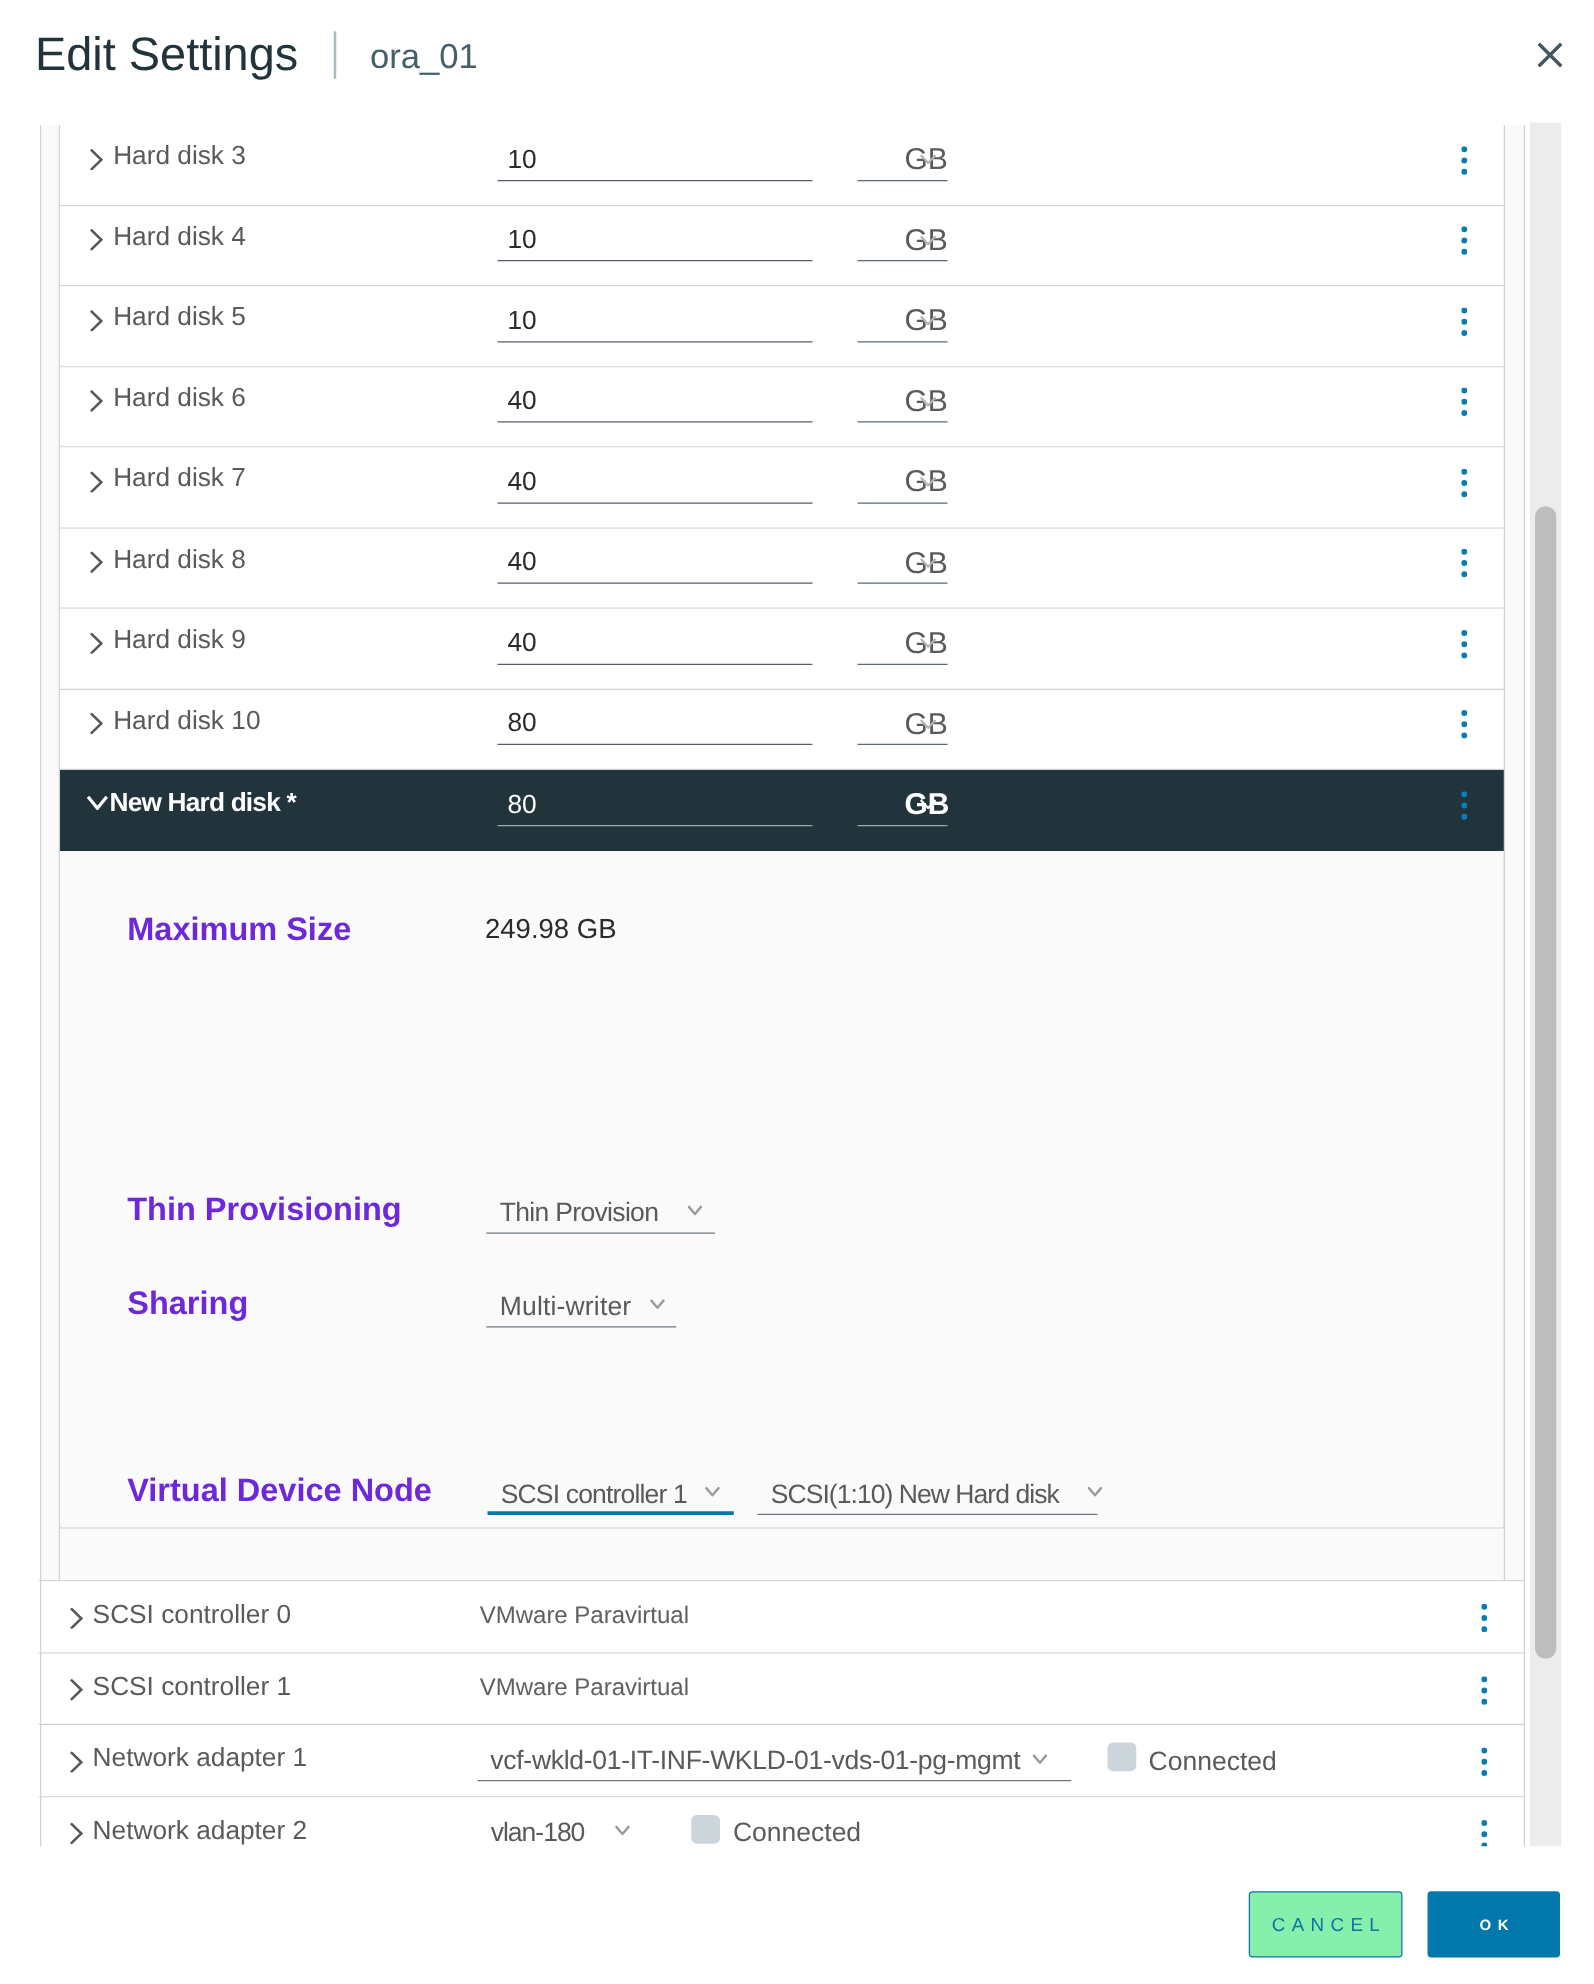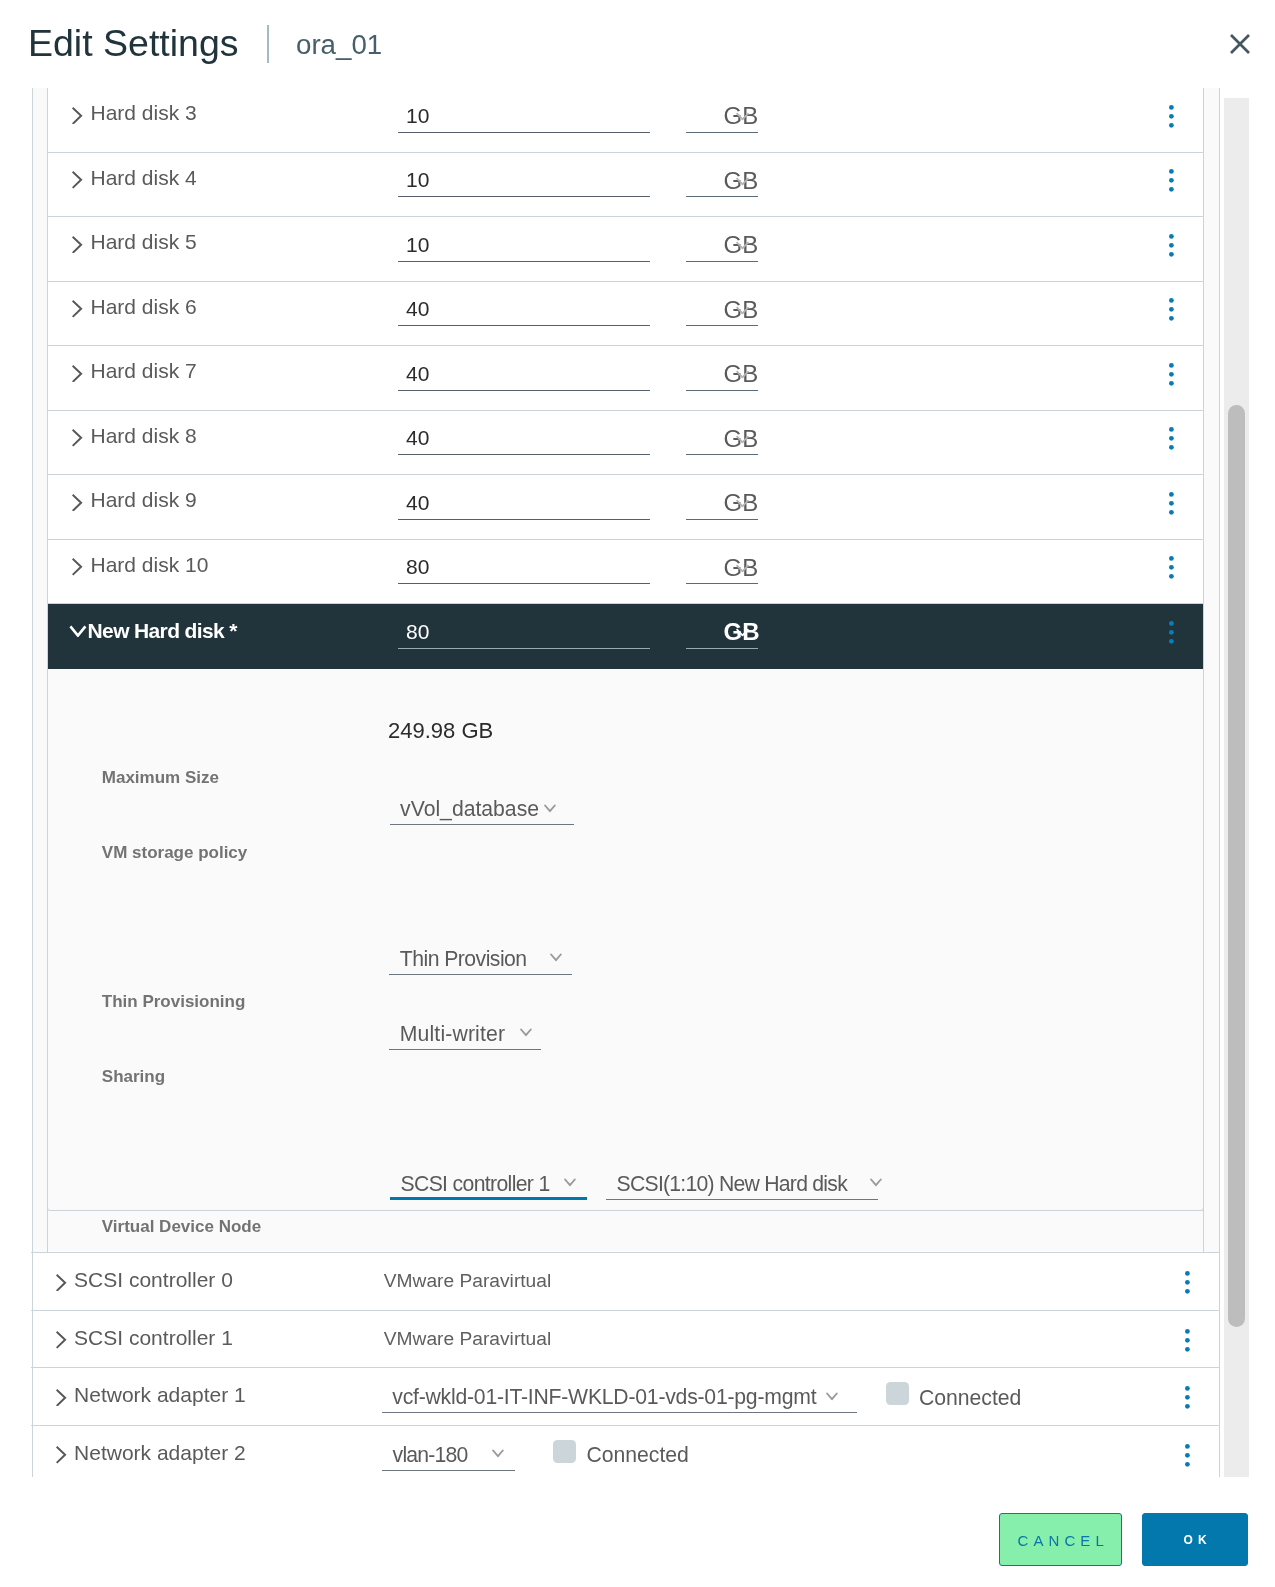--- a/index.html
+++ b/index.html
@@ -12,21 +12,21 @@
 
   
   .hdr{position:absolute;left:0;top:0;width:1275px;height:88px;}
   .hdr-title{position:absolute;left:28px;top:20px;font-size:37.5px;font-weight:300;color:#21333b;letter-spacing:0px;line-height:47px;}
   .hdr-sep{position:absolute;left:267px;top:25px;width:1.5px;height:38px;background:#aab8bf;}
   .hdr-vm{position:absolute;left:296px;top:26px;font-size:27.7px;font-weight:400;color:#46606b;line-height:38px;}
   .hdr-close{position:absolute;left:1226px;top:30px;width:28px;height:28px;cursor:pointer;}
 
   
   .scroll-area{position:absolute;left:0;top:88px;width:1275px;height:1389px;overflow:hidden;}
-  .tbl-outer{position:absolute;left:31.5px;top:0;width:1210px;height:1394px;box-sizing:border-box;padding-left:25px;}
+  .tbl-outer{position:absolute;left:31.5px;top:12px;width:1210px;height:1394px;box-sizing:border-box;padding-left:25px;}
   .tbl-lborder{position:absolute;left:0;top:0;width:1.1px;height:1394px;background:#cbd4d8;z-index:6;}
   .tbl-rborder{position:absolute;left:1187.5px;top:0;width:1.1px;height:1394px;background:#cbd4d8;z-index:6;}
   .indent-col-r{position:absolute;left:1172.6px;top:0;width:14.9px;height:1164px;background:#fafafa;z-index:5;}
   .indent-col-r-b{position:absolute;left:1171.5px;top:0;width:1.1px;height:1164px;background:#cbd4d8;z-index:5;}
   .indent-col{position:absolute;left:1.1px;top:0;width:15.4px;height:1164px;background:#fafafa;border-right:1.1px solid #cbd4d8;box-sizing:border-box;z-index:5;}
 
   .tbl{position:absolute;left:16.5px;top:0;width:1156px;}
   .tbl2{position:absolute;left:-1px;top:1164px;width:1188.6px;border-top:1.1px solid #cbd4d8;box-sizing:border-box;}
   .tbl2 .row{height:57.5px;}
   .row{position:relative;height:64.5px;border-bottom:1px solid #cbd4d8;box-sizing:border-box;background:#fff;}
@@ -48,21 +48,21 @@
   .row.sel .num .val{color:#fff;}
   .row.sel .num .ul{background:#98a9b0;}
   .row.sel .unit .val{color:#fff;font-weight:700;}
   .row.sel .unit .ul{background:#98a9b0;}
 
   
   .detail-wrap{position:relative;background:#fafafa;height:582.9px;box-sizing:border-box;}
   .detail{position:absolute;left:-1.1px;top:0;width:1157px;height:542.5px;box-sizing:border-box;
           border:1.1px solid #cbd4d8;border-top:none;border-radius:0 0 3px 3px;background:#fafafa;}
   .drow{position:absolute;left:0;width:100%;height:74.9px;}
-  .dlabel{position:absolute;left:53.9px;top:0px;font-size:17px;font-weight:700;color:#737373;line-height:28px;white-space:nowrap;margin-top:47px;}
+  .dlabel{position:absolute;left:53.9px;top:0px;font-size:26px;font-weight:700;color:#6d28d9;line-height:28px;white-space:nowrap;}
   .dvalue{position:absolute;left:340.1px;top:-1px;font-size:22px;color:#2b2b2b;line-height:30px;white-space:nowrap;}
   .sel-ctl{position:absolute;top:2.5px;}
   .sel-ctl .txt{position:absolute;left:10.5px;top:0;font-size:21.2px;color:#5a5a5a;line-height:30px;white-space:nowrap;}
   .sel-ctl .ul{position:absolute;left:0;top:30px;height:1.2px;background:#6d767f;}
   .sel-ctl .cv{position:absolute;top:4.5px;}
   .sel-ctl.focused .ul{height:2.9px;top:28.5px;background:#0077ad;}
 
   
   .brow .caret{left:25.3px;top:20.8px;}
   .brow .rlabel{left:43.6px;top:12.3px;}
@@ -302,30 +302,20 @@
                 <circle cx="2.4" cy="2.4" r="2.4" fill="#0680ba"></circle>
                 <circle cx="2.4" cy="11.3" r="2.4" fill="#0680ba"></circle>
                 <circle cx="2.4" cy="20.3" r="2.4" fill="#0680ba"></circle>
               </svg></span>
           </div>
           <div class="detail-wrap">
             <div class="detail">
               <div class="drow" style="top:48.2px;">
                 <span class="dlabel">Maximum Size</span>
                 <span class="dvalue">249.98 GB</span>
-              </div>
-              <div class="drow" style="top:123.10000000000001px;">
-                <span class="dlabel">VM storage policy</span>
-                <span class="sel-ctl" style="left:341.7px;">
-                  <span class="txt" style="letter-spacing: -0.009px;">vVol_database</span>
-                  <span class="cv" style="left:154.1px;"><svg width="12" height="9" viewBox="0 0 12 9">
-                      <path d="M1.1 1.5 L5.95 7.2 L10.8 1.5" stroke="#9b9b9b" stroke-width="1.9" fill="none" stroke-linecap="round" stroke-linejoin="round"></path>
-                    </svg></span>
-                  <span class="ul" style="width:184.7px;"></span>
-                </span>
               </div>
               <div class="drow" style="top:272.90000000000003px;">
                 <span class="dlabel">Thin Provisioning</span>
                 <span class="sel-ctl" style="left:341.4px;">
                   <span class="txt" style="letter-spacing: -0.532px;">Thin Provision</span>
                   <span class="cv" style="left:160.8px;"><svg width="12" height="9" viewBox="0 0 12 9">
                       <path d="M1.1 1.5 L5.95 7.2 L10.8 1.5" stroke="#9b9b9b" stroke-width="1.9" fill="none" stroke-linecap="round" stroke-linejoin="round"></path>
                     </svg></span>
                   <span class="ul" style="width:182.4px;"></span>
                 </span>

